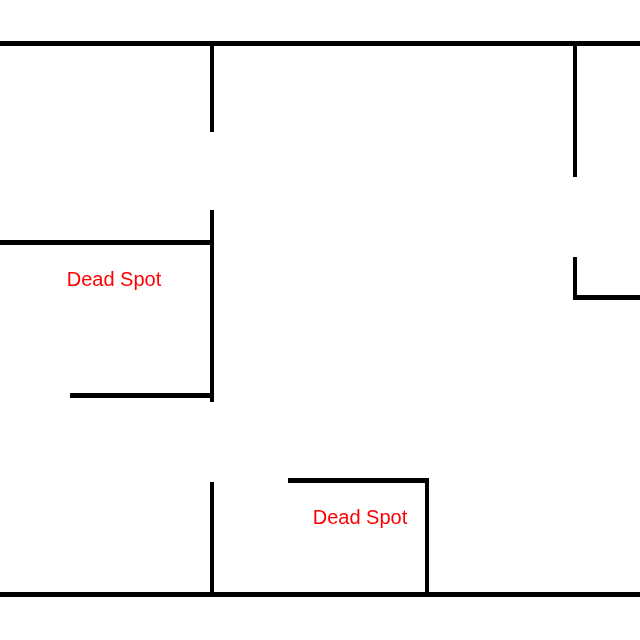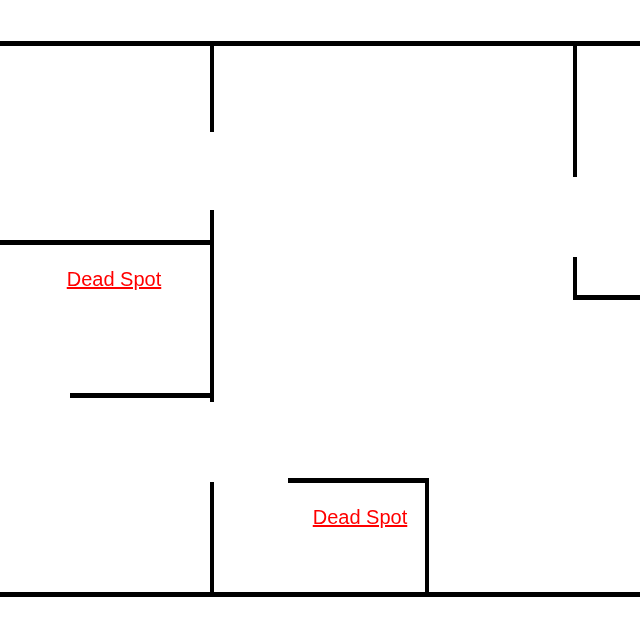--- a/index.html
+++ b/index.html
@@ -24,21 +24,20 @@
     position: absolute;
     background: #000000;
   }
   .dead-spot-label {
     position: absolute;
     transform: translate(-50%, -50%);
     font-size: 20px;
     line-height: 1;
     white-space: nowrap;
     letter-spacing: 0px;
-    text-decoration: underline;
   }
 </style>
 </head>
 <body>
 
 <div id="floorplan" style="background: rgb(255, 255, 255);">
     <div class="wall" style="left: 0px; top: 41px; width: 640px; height: 5px; background: rgb(0, 0, 0);"></div>
     <div class="wall" style="left: 0px; top: 592px; width: 640px; height: 5px; background: rgb(0, 0, 0);"></div>
     <div class="wall" style="left: 210px; top: 41px; width: 4px; height: 91px; background: rgb(0, 0, 0);"></div>
     <div class="wall" style="left: 0px; top: 240px; width: 214px; height: 5px; background: rgb(0, 0, 0);"></div>

